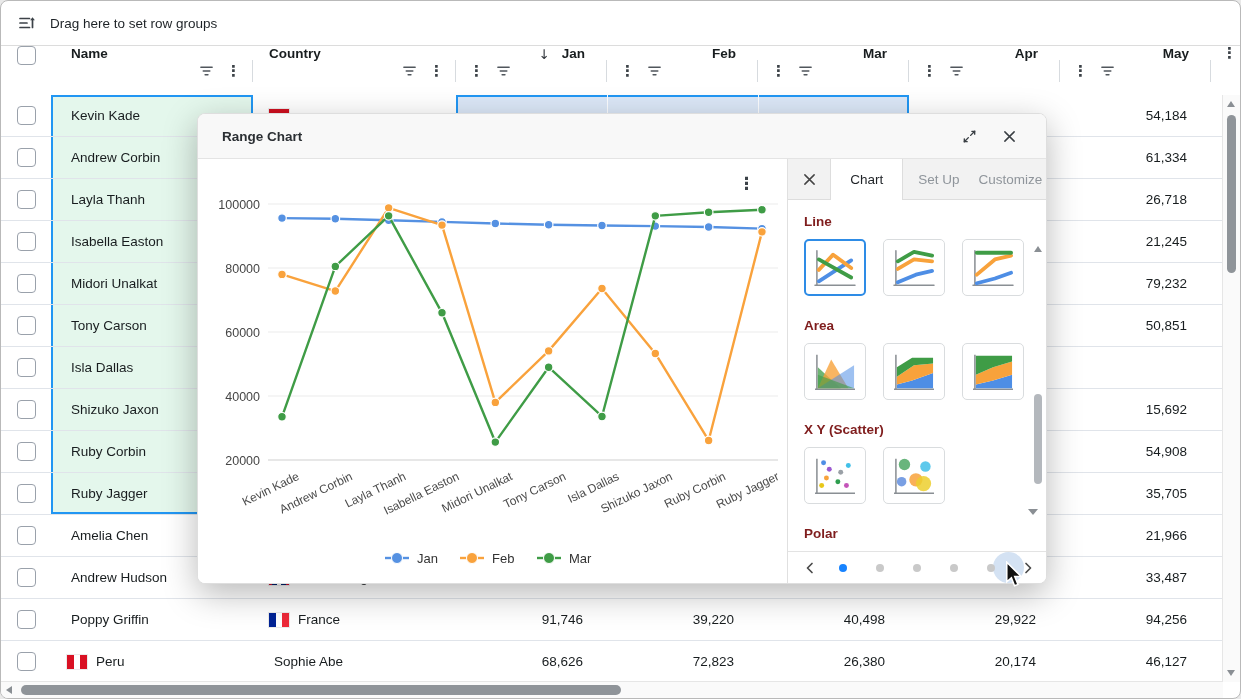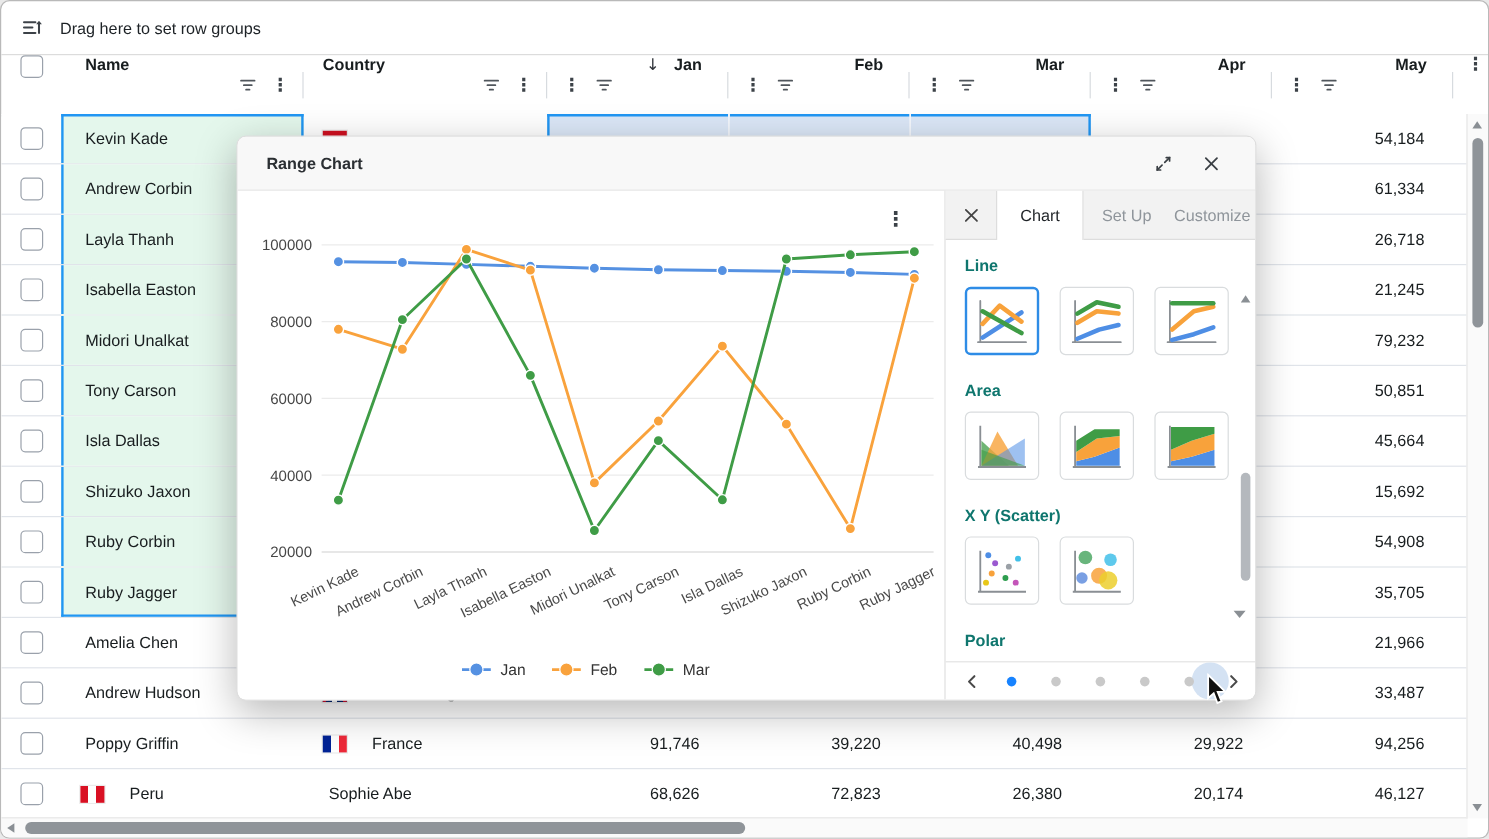--- a/index.html
+++ b/index.html
@@ -21,21 +21,21 @@
   .h-left{gap:12px;}
   .h-left .icons{margin-left:auto;display:flex;gap:12px;align-items:center;padding-right:12px;}
   .c-stub{flex:1;justify-content:flex-start;padding-left:11px;}
   .kebab{font-family:"DejaVu Sans",sans-serif;font-size:15px;font-weight:700;color:#3c4248;line-height:1;cursor:pointer;}
   .sortarrow{font-family:"DejaVu Sans",sans-serif;font-weight:400;color:#30343a;margin-right:2px;}
   
   .rows{position:absolute;top:94px;left:0;right:17px;bottom:16px;overflow:hidden;background:#fff;}
   .row{height:42px;display:flex;align-items:stretch;border-bottom:1px solid #e0e4ea;box-sizing:border-box;}
   .cell{display:flex;align-items:center;box-sizing:border-box;}
   .cell.c-name{padding-left:20px;}
-  .cell.c-country{padding-left:16px;gap:21px;}
+  .cell.c-country{padding-left:16px;gap:9px;}
   .cell.c-val{justify-content:flex-end;padding-right:24px;}
   .cb{width:17px;height:17px;border:1.5px solid #9aa1ab;border-radius:4px;background:#fff;}
   .flag{width:20px;height:14px;flex:0 0 auto;box-shadow:0 0 0 1px rgba(0,0,0,.08);}
   .flag-red{background:#cf1020;}
   .flag-france{background:linear-gradient(90deg,#002395 33.4%,#fff 33.4%,#fff 66.7%,#ed2939 66.7%);}
   .flag-peru{background:linear-gradient(90deg,#d91023 33.4%,#fff 33.4%,#fff 66.7%,#d91023 66.7%);}
   .flag-uk{background:
     linear-gradient(to bottom right,transparent 44%,#c8102e 44%,#c8102e 56%,transparent 56%),
     linear-gradient(to bottom left,transparent 44%,#c8102e 44%,#c8102e 56%,transparent 56%),
     linear-gradient(90deg,transparent 40%,#fff 40%,#fff 60%,transparent 60%),
@@ -70,21 +70,21 @@
   .dlg-body{flex:1;display:flex;min-height:0;}
   .chart-pane{width:589px;position:relative;background:#fff;}
   .chart-kebab{position:absolute;right:32px;top:16px;font-size:17px;z-index:3;}
   
   .panel{width:261px;border-left:1px solid #e0e0e0;display:flex;flex-direction:column;position:relative;background:#fff;box-sizing:border-box;}
   .tabsbar{height:40px;flex:0 0 40px;background:#f2f2f2;border-bottom:1px solid #ddd;display:flex;align-items:stretch;}
   .tab-x{width:42px;display:flex;align-items:center;justify-content:center;color:#444;cursor:pointer;}
   .tab{flex:1;display:flex;align-items:center;justify-content:center;color:#8f959b;cursor:pointer;}
   .tab.active{background:#fff;color:#1f2327;border-left:1px solid #ddd;border-right:1px solid #ddd;margin-bottom:-1px;}
   .tabcontent{flex:1;padding:0 16px;position:relative;overflow:hidden;}
-  .sec-h{margin:22px 0 10px;font-weight:700;color:#0f766e;}
+  .sec-h{margin:22px 0 10px;font-weight:700;color:#7f1d1d;}
   .sec-h.first{margin-top:14px;}
   .cards{display:flex;gap:17px;}
   .card{width:62px;height:57px;box-sizing:border-box;border:1.5px solid #d9dcde;border-radius:5px;background:#fff;
         display:flex;align-items:center;justify-content:center;cursor:pointer;}
   .card.selected{border:2px solid #2e8ce6;}
   .pscroll{position:absolute;top:46px;right:2px;bottom:4px;width:12px;}
   .pthumb{position:absolute;top:148px;left:2px;width:8px;height:90px;border-radius:4px;background:#b4b8bd;}
   .pscroll .tri-up{left:1.5px;top:0;}
   .pandown{position:absolute;right:8px;bottom:36px;width:0;height:0;border-left:5px solid transparent;border-right:5px solid transparent;border-top:6px solid #8a8f94;z-index:4;}
   .pager{height:31px;flex:0 0 31px;border-top:1px solid #e3e3e3;display:flex;align-items:center;justify-content:center;position:relative;}
@@ -328,21 +328,20 @@
       <div class="cell c-name range-cat">
           <span class="nm">Isla Dallas</span>
         </div>
       <div class="cell c-country">
           <span class="ct"></span>
         </div>
       <div class="cell c-val v-jan"></div>
       <div class="cell c-val v-feb"></div>
       <div class="cell c-val v-mar"></div>
       <div class="cell c-val v-apr"></div>
-      <div class="cell c-val v-may">45,664</div>
     </div>
 
     <div class="row">
       <div class="cell c-check">
           <span class="cb"></span>
         </div>
       <div class="cell c-name range-cat">
           <span class="nm">Shizuko Jaxon</span>
         </div>
       <div class="cell c-country">

